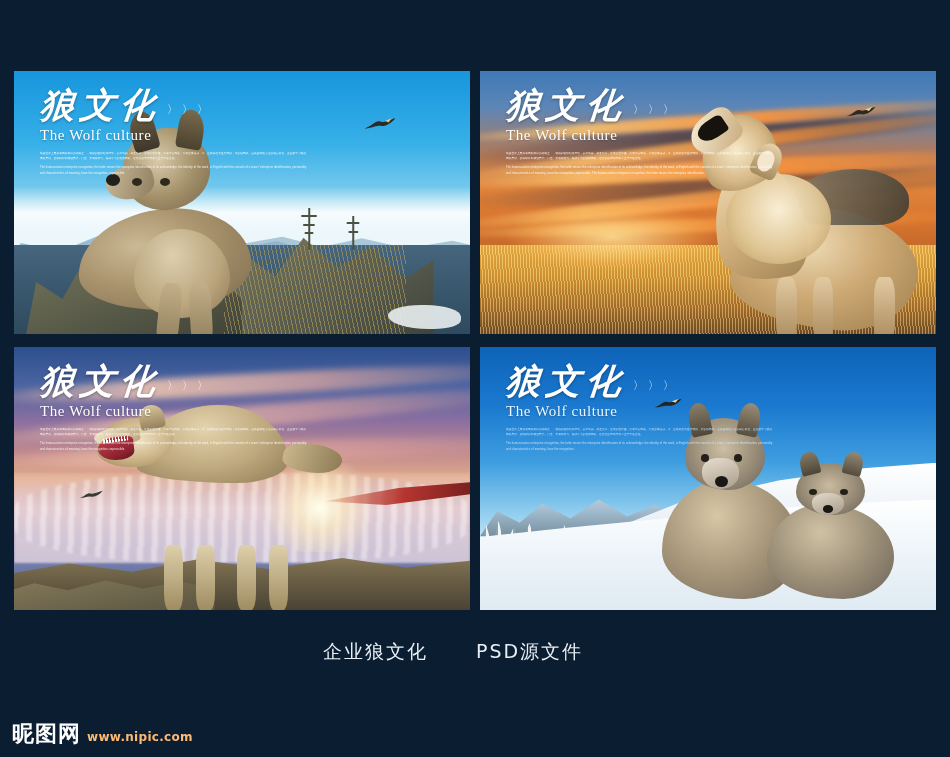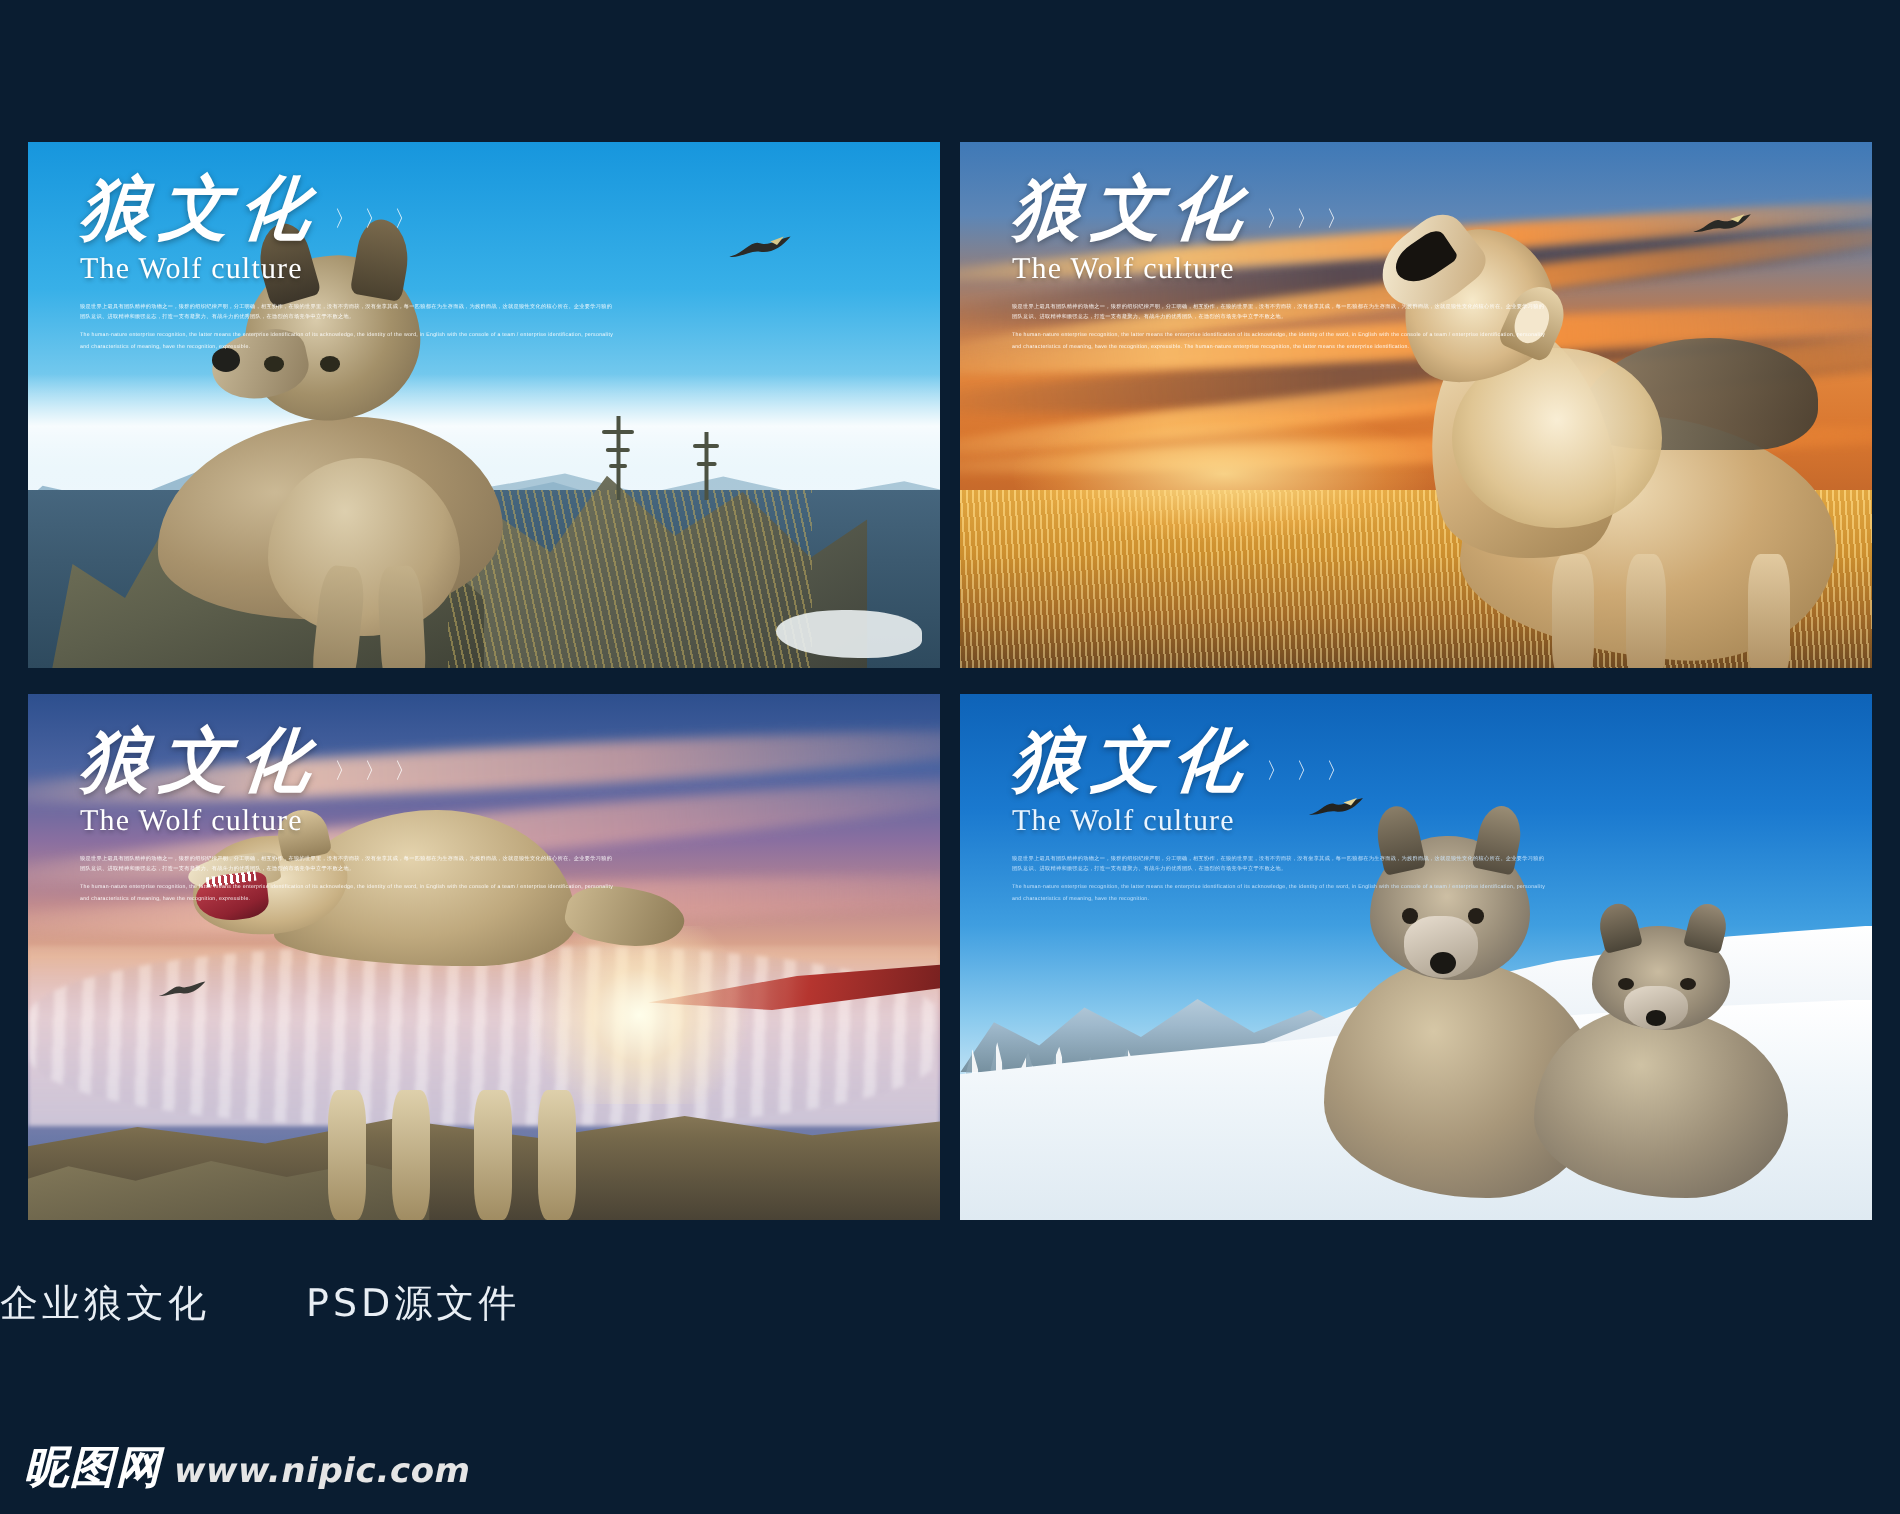--- a/index.html
+++ b/index.html
@@ -267,36 +267,36 @@
   .pair .wolfB .eye1, .pair .wolfB .eye2 { position:absolute; top:19%; width:6%; height:4.5%; background:#241f18; border-radius:50%; }
   .pair .wolfB .eye1 { left:32%; } .pair .wolfB .eye2 { left:55%; }
 
   
   .bird { position:absolute; z-index:30; }
   .bird svg { display:block; width:100%; height:100%; overflow:visible; }
 
   
   .footer-line {
     position:absolute; left:0; right:0; top:636px; height:32px;
-    display:flex; align-items:center; gap:0;
+    display:flex; align-items:center; justify-content:center; gap:0;
     color:#e8eef4;
   }
   .footer-line span { font-family:"DejaVu Sans", sans-serif; font-size:19px; letter-spacing:2px; white-space:nowrap; }
   .fl-1 { margin-right:48px; }
   .fl-2 { margin-right:44px; }
 
   .brandbar { position:absolute; left:0; right:0; bottom:0; height:44px; }
-  .brand { position:absolute; left:12px; top:6px; display:flex; align-items:baseline;font-style:italic; }
+  .brand { position:absolute; left:12px; top:6px; display:flex; align-items:baseline; }
   .brand-cn {
     font-family:"DejaVu Sans", sans-serif; font-size:22px; font-weight:700;
     color:#ffffff; letter-spacing:1px;
   }
   .brand-url {
-    font-family:"DejaVu Sans", sans-serif; font-size:17px; font-weight:700;
-    color:#e5e5e5; margin-left:6px; letter-spacing:.3px;
+    font-family:"DejaVu Sans", sans-serif; font-size:12px; font-weight:700;
+    color:#fdba74; margin-left:6px; letter-spacing:.3px;
   }
   .idbadge {
     position:absolute; right:10px; top:10px;
     background:#17293d; color:#cfdae6;
     font-family:"DejaVu Sans", sans-serif; font-size:10.5px;
     padding:4px 9px; letter-spacing:.2px; white-space:nowrap;
   }
 </style>
 </head>
 <body style="background: rgb(10, 29, 49);">

